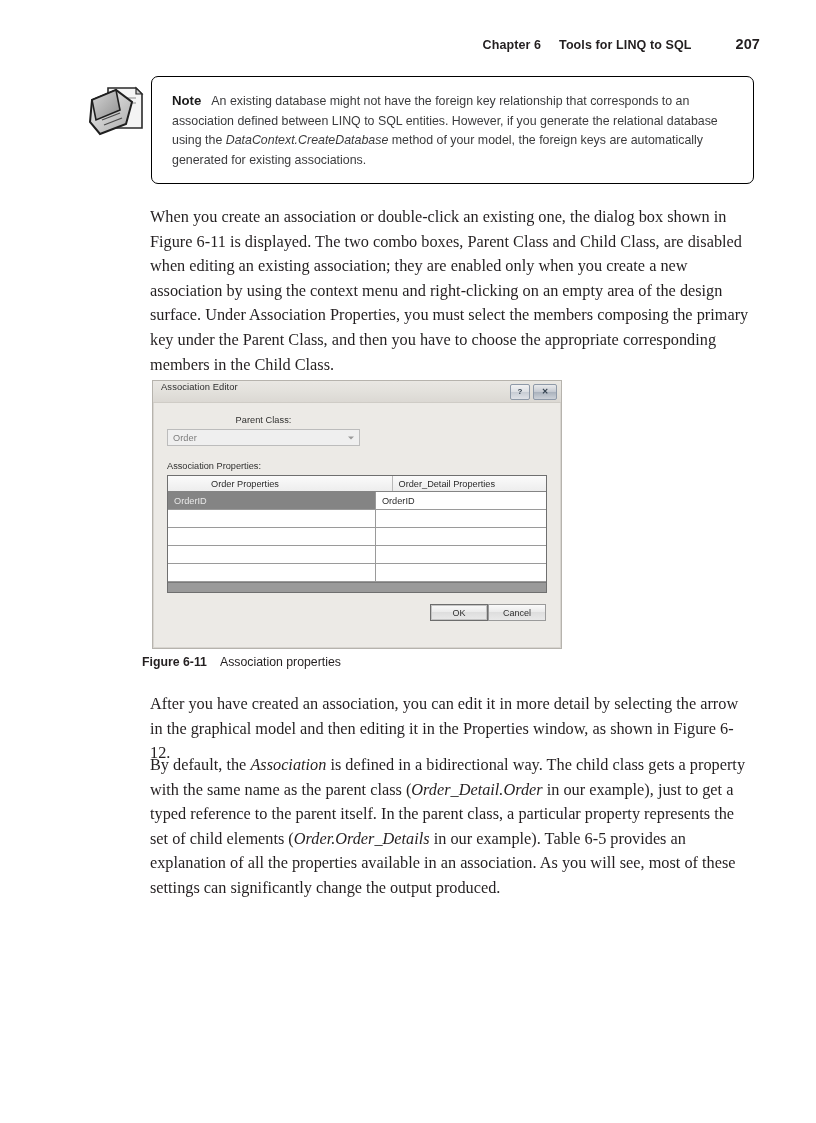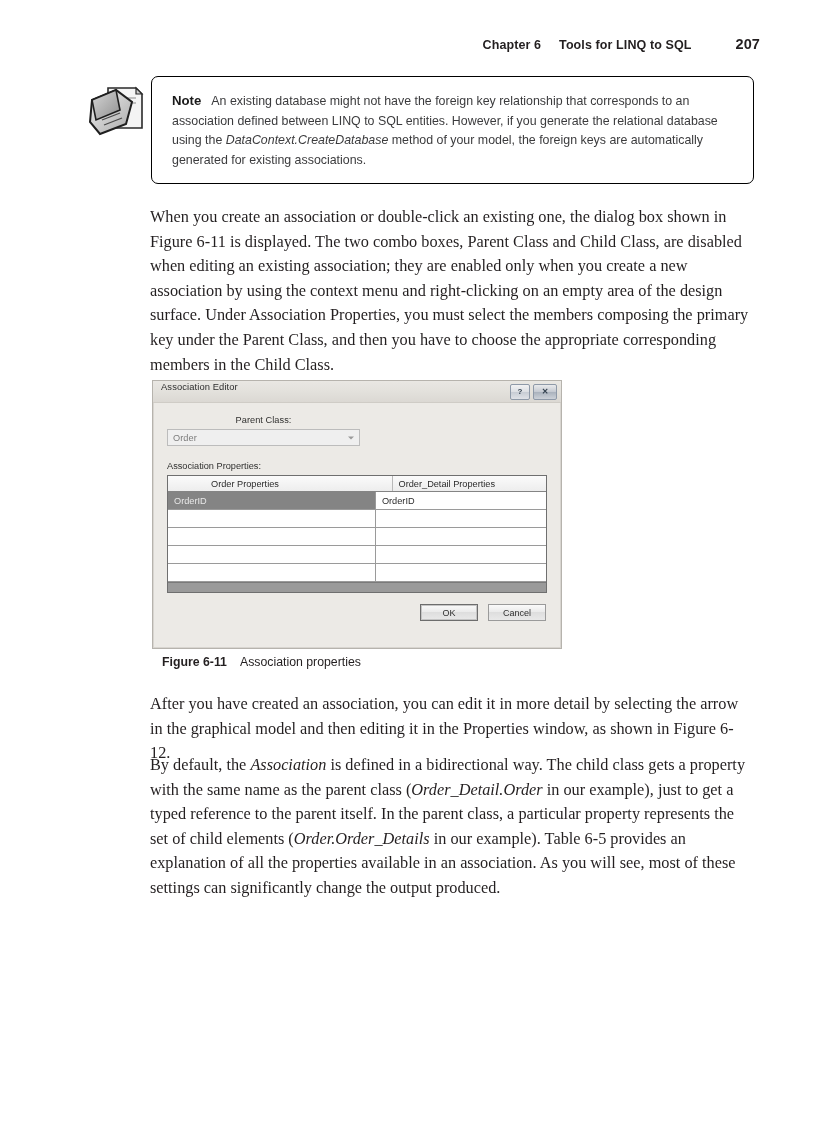--- a/index.html
+++ b/index.html
@@ -253,21 +253,20 @@
   }
   .grid-scrollbar {
     height: 9px;
     background: #9a9a9a;
     border-top: 1px solid #7a7a7a;
   }
 
   .dlg-buttons {
     display: flex;
     justify-content: flex-end;
-    gap: 10px;
     margin-top: 11px;
     padding-right: 1px;
   }
   .dlg-btn {
     width: 58px;
     height: 17px;
     border: 1px solid #9a9a9a;
     background: linear-gradient(to bottom, #fafafa 0%, #ebebeb 45%, #dedede 50%, #e9e9e9 100%);
     font-size: 9px;
     color: #303030;
@@ -278,21 +277,21 @@
     font-family: "Liberation Sans", sans-serif;
   }
   .dlg-btn.default {
     border-color: #6d6d6d;
     box-shadow: 0 0 0 1px #c4c4c4 inset;
   }
 
   
   .fig-caption {
     position: absolute;
-    left: 162px;
+    left: 142px;
     top: 655px;
     font-family: "Liberation Sans", sans-serif;
     font-size: 12.3px;
     color: #231f20;
     display: flex;
     align-items: baseline;
   }
   .fig-caption .fig-num {
     font-weight: bold;
     margin-right: 13px;

